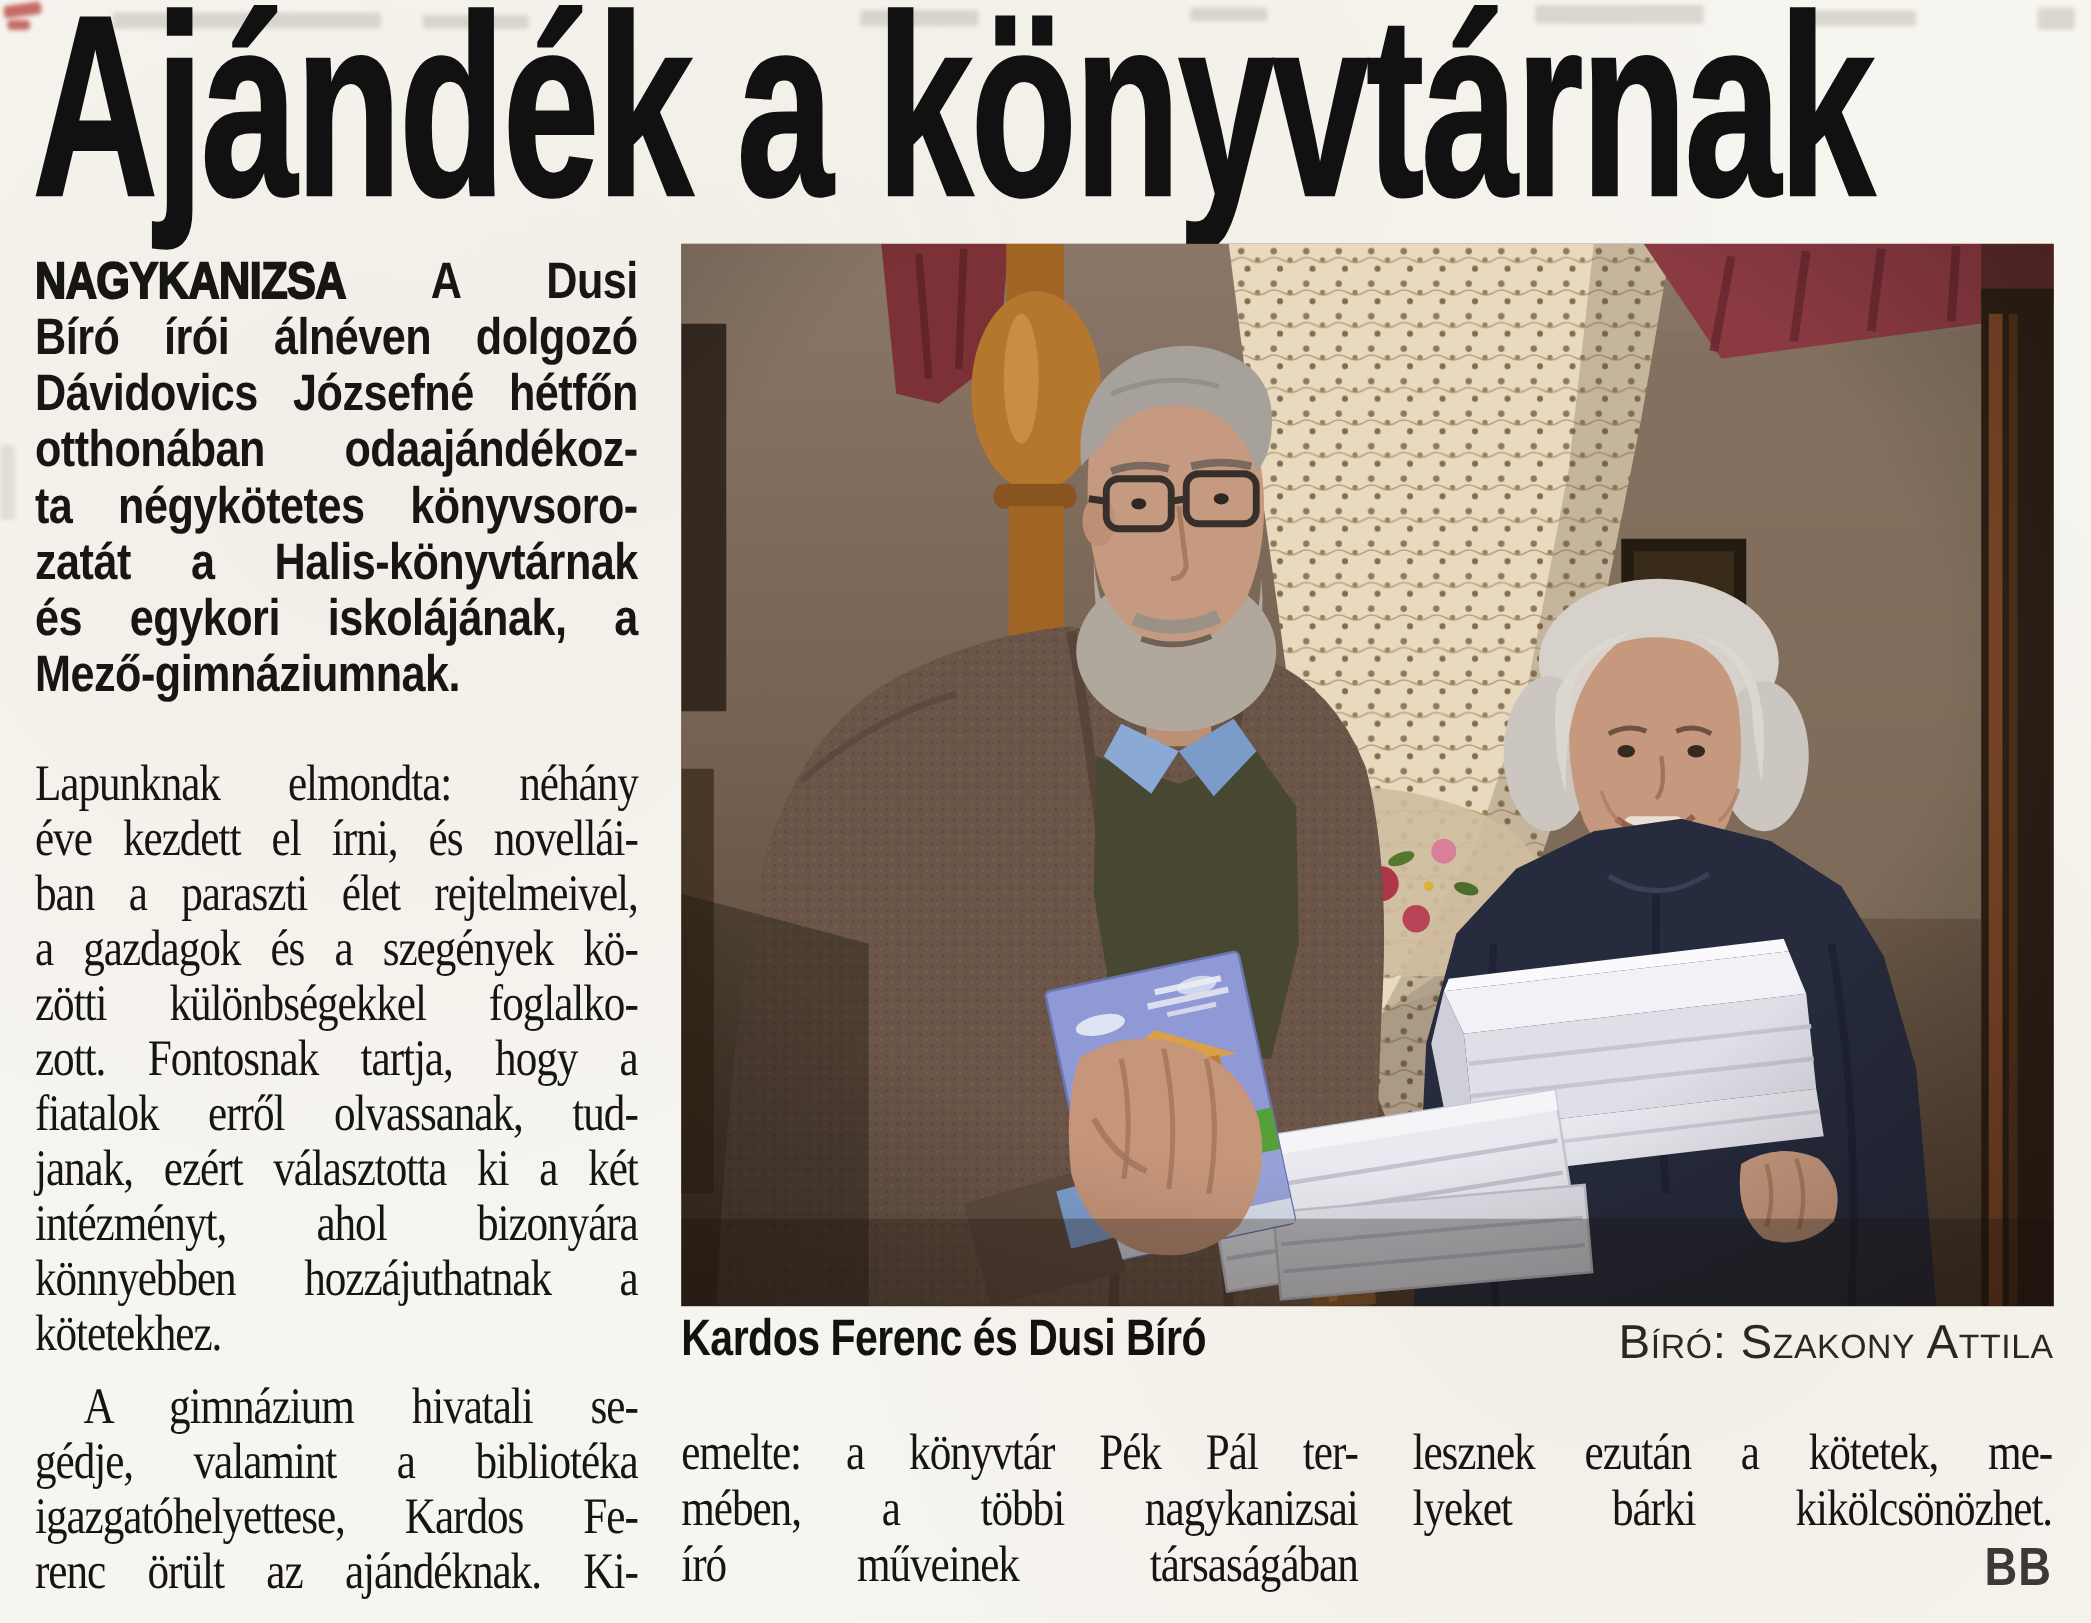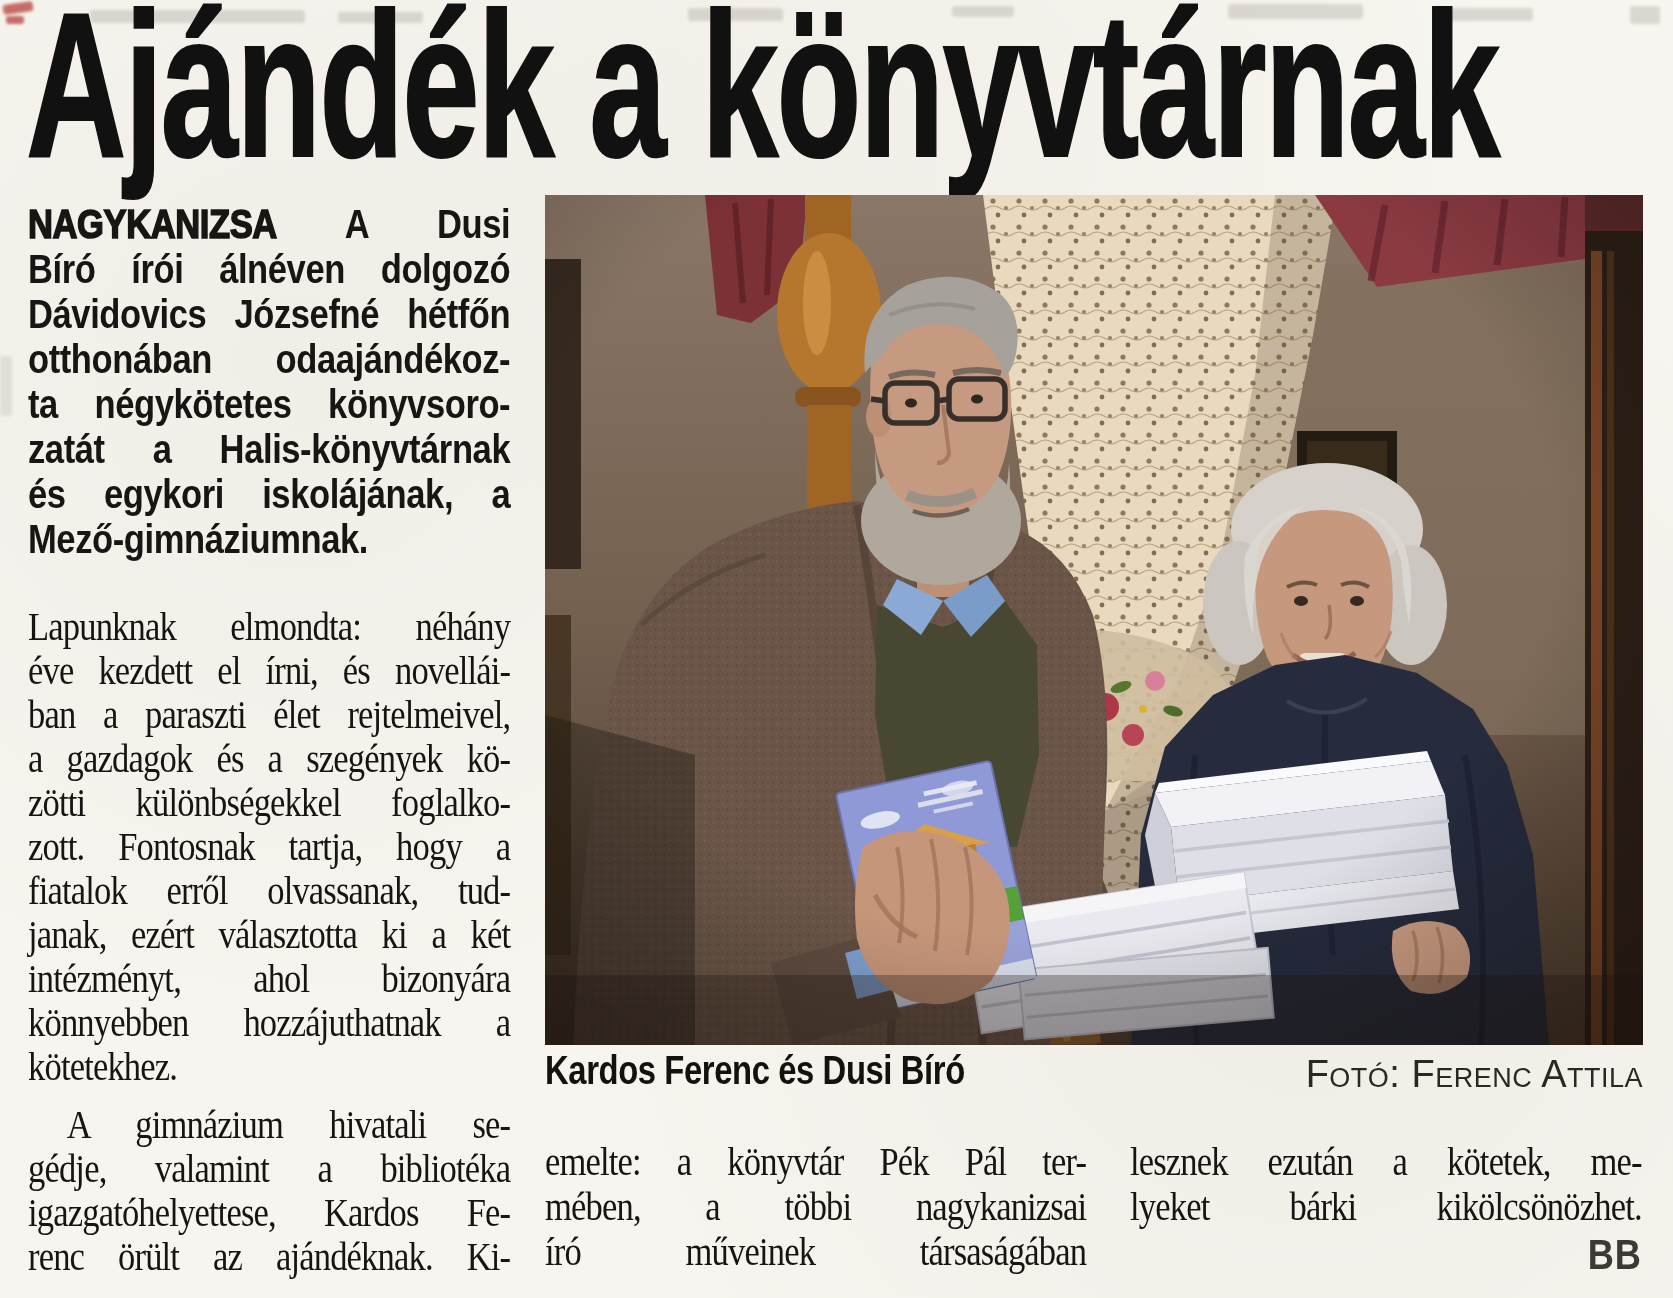--- a/index.html
+++ b/index.html
@@ -314,21 +314,21 @@
 
     <g>
       <rect x="0" y="780" width="1098" height="70" fill="#1d140c" opacity="0.3"></rect>
       <path d="M0,520 L150,560 L150,850 L0,850 Z" fill="#14100b" opacity="0.35"></path>
       <rect width="1098" height="850" fill="url(#vg)"></rect>
     </g>
   </svg>
 </figure>
 
 <div class="caption">Kardos Ferenc és Dusi Bíró</div>
-<div class="credit">Fotó: Ferenc Attila</div>
+<div class="credit">Bíró: Szakony Attila</div>
 
 <div class="mid-col para">
     <div class="tl">emelte: a könyvtár Pék Pál ter-</div>
     <div class="tl">mében, a többi nagykanizsai</div>
     <div class="tl">író műveinek társaságában</div>
   </div>
 
 <div class="right-col">
   <div class="para">
       <div class="tl">lesznek ezután a kötetek, me-</div>

